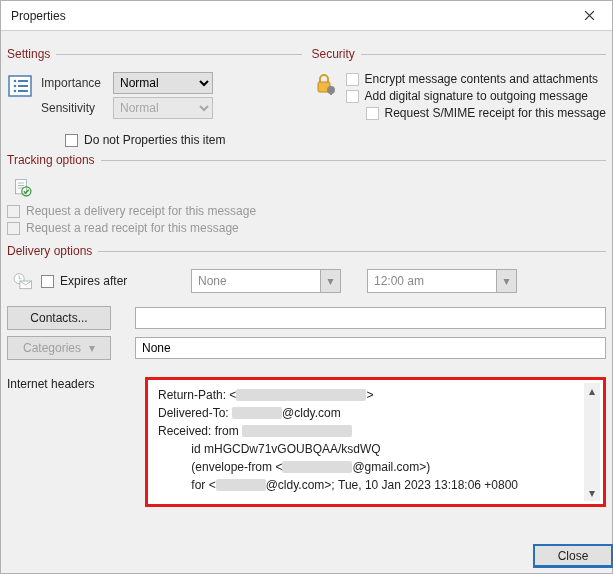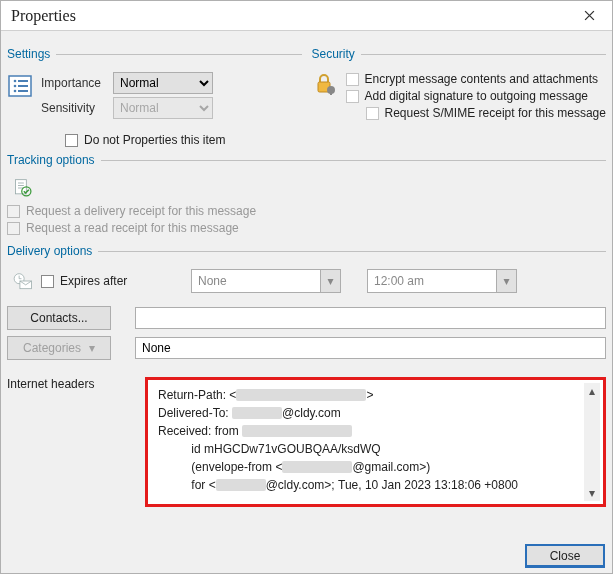--- a/index.html
+++ b/index.html
@@ -13,41 +13,41 @@
     overflow:hidden;
     border:1px solid #b0b0b0;
   }
   .titlebar {
     height:30px;
     display:flex; align-items:center;
     background:#fff;
     border-bottom:1px solid #d0d0d0;
     padding-left:10px;
   }
-  .titlebar .title { font-size:16px;font-family:Liberation Serif, serif; }
+  .titlebar .title { font-size:12px; }
   .titlebar .close {
     width:46px; height:100%;
     margin-left:auto;
     display:flex; align-items:center; justify-content:center;
     font-size:14px;
     font-family:Arial,sans-serif;
   }
   .content {
     padding:10px 6px 6px 6px;
   }
   fieldset.group {
     border:none;
     border-top:1px solid #c0c0c0;
     margin:6px 0 6px 0;
     padding:8px 0 0 0;
     position:relative;
   }
   fieldset.group > legend {
     padding:0 6px 0 0;
-    color:#0369a1;
+    color:#7f1d1d;
     font-size:12px;
     margin-left:0;
   }
   .twocol { display:flex; gap:10px; }
   .twocol > .col { flex:1; }
   .row { display:flex; align-items:center; margin:3px 0; }
   .icon-box {
     width:26px; height:26px;
     display:inline-flex; align-items:center; justify-content:center;
     margin-right:8px;
@@ -134,21 +134,21 @@
   }
   .scrollbar {
     position:absolute; right:3px; top:3px; bottom:3px;
     width:16px;
     background:#f0f0f0;
     display:flex; flex-direction:column; justify-content:space-between;
     align-items:center;
   }
   .scrollbar .sbtn { width:16px; height:16px; display:flex; align-items:center; justify-content:center; color:#555; }
   .footer {
-    position:absolute; right:8px; bottom:6px;
+    position:absolute; right:0; bottom:6px;
   }
   .btn.close-btn {
     min-width:80px;
     border:2px solid #2a6fb9;
     border-bottom-width:3px;
     background:#e1e1e1;
   }
   svg { display:block; }
 </style>
 </head>

